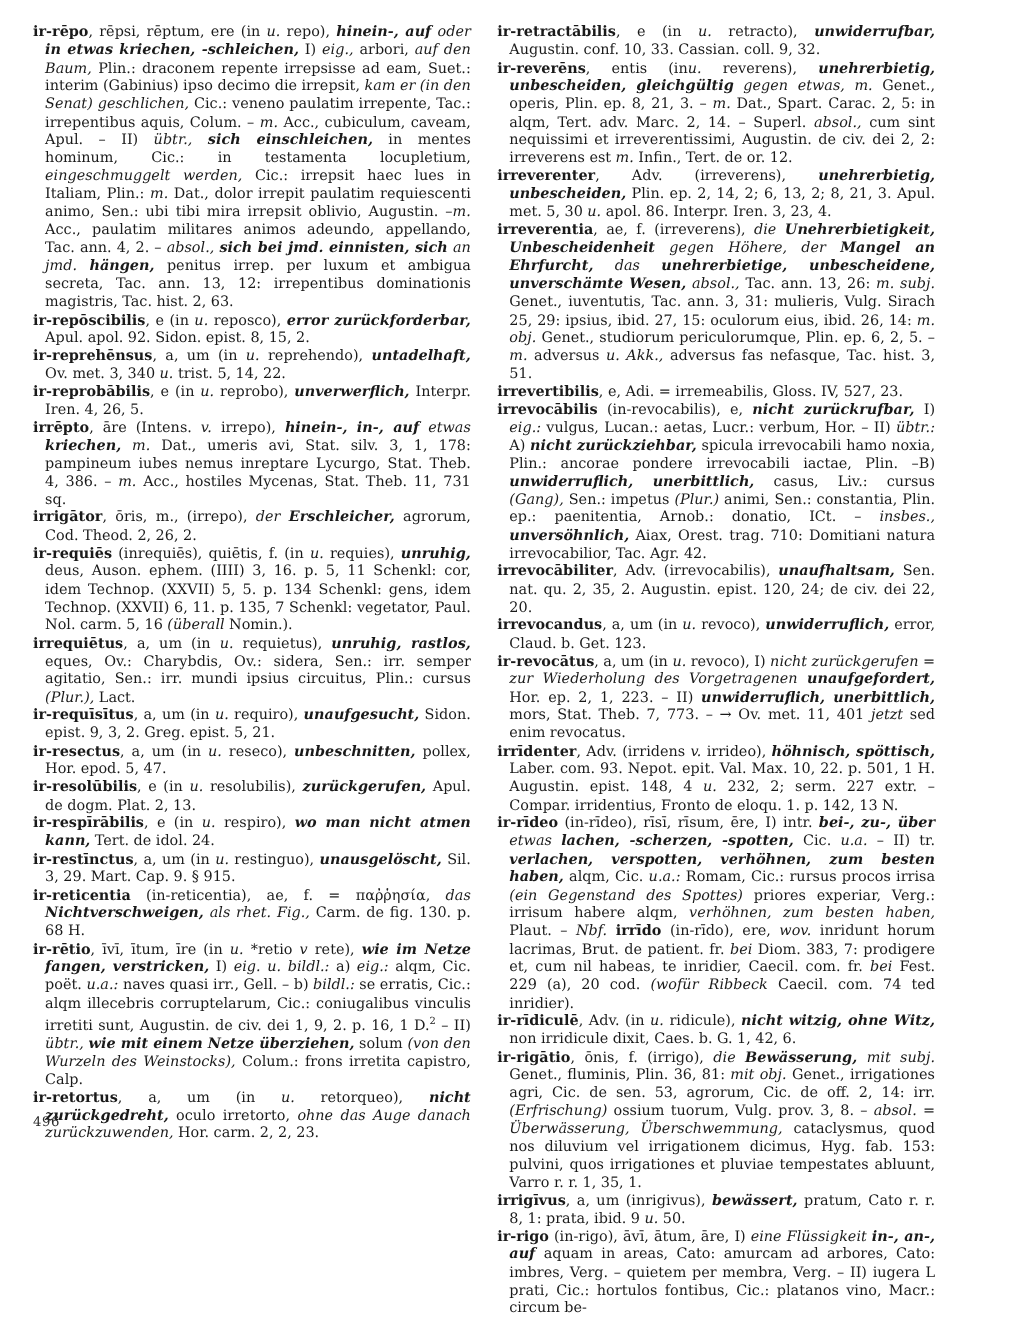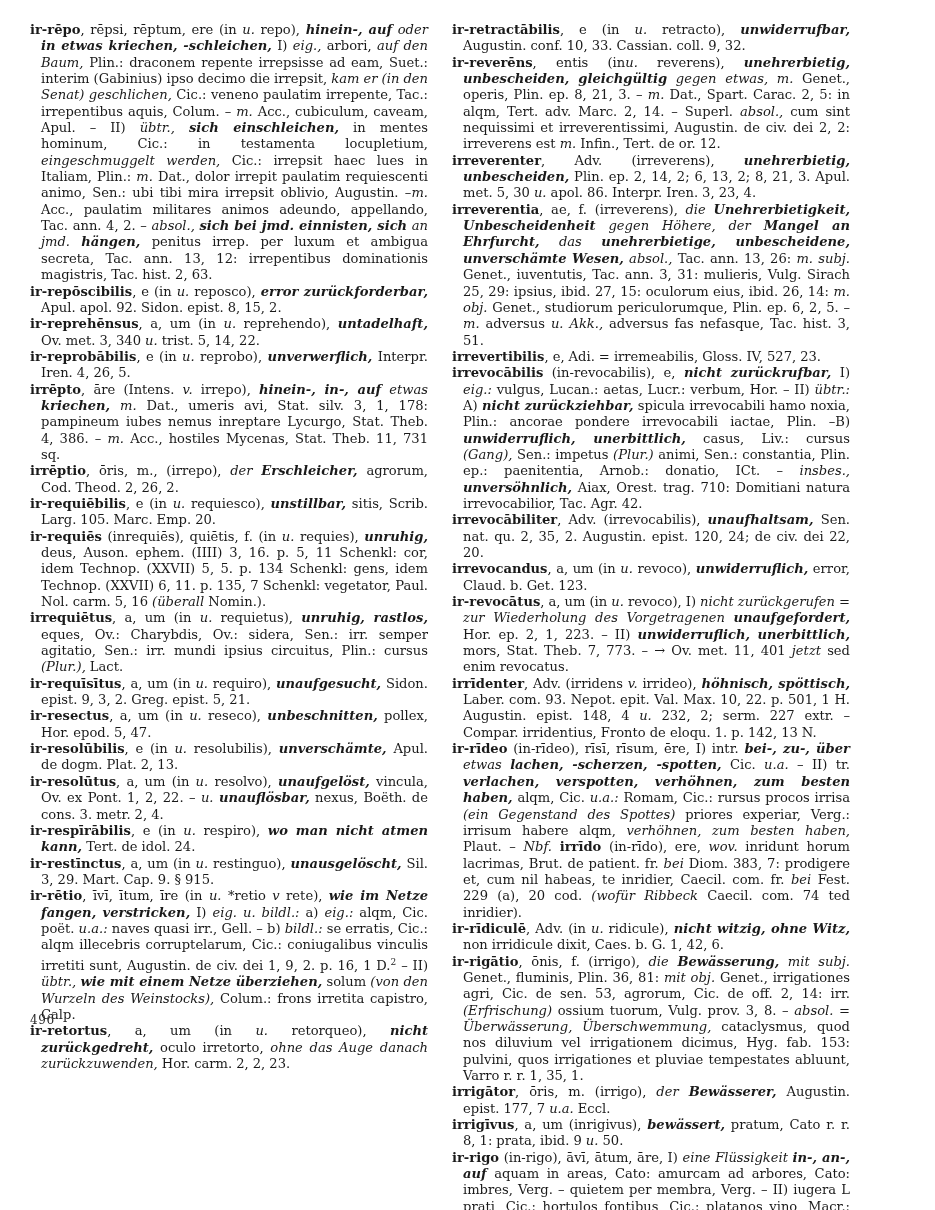--- a/index.html
+++ b/index.html
@@ -63,46 +63,44 @@
 <body>
 
 <div class="page">
   <div class="columns">
     <div class="column" id="col-left">
         <p class="entry"><b>ir-rēpo</b>, rēpsi, rēptum, ere (in <i>u.</i> repo), <span class="bi">hinein-, auf</span> <i>oder</i> <span class="bi">in etwas kriechen, -schleichen,</span> I) <i>eig.,</i> arbori, <i>auf den Baum,</i> Plin.: draconem repente irrepsisse ad eam, Suet.: interim (Gabinius) ipso decimo die irrepsit, <i>kam er (in den Senat) geschlichen,</i> Cic.: veneno paulatim irrepente, Tac.: irrepentibus aquis, Colum. – <i>m.</i> Acc., cubiculum, caveam, Apul. – II) <i>übtr.,</i> <span class="bi">sich einschleichen,</span> in mentes hominum, Cic.: in testamenta locupletium, <i>eingeschmuggelt werden,</i> Cic.: irrepsit haec lues in Italiam, Plin.: <i>m.</i> Dat., dolor irrepit paulatim requiescenti animo, Sen.: ubi tibi mira irrepsit oblivio, Augustin. –<i>m.</i> Acc., paulatim militares animos adeundo, appellando, Tac. ann. 4, 2. – <i>absol.,</i> <span class="bi">sich bei jmd. einnisten, sich</span> <i>an jmd.</i> <span class="bi">hängen,</span> penitus irrep. per luxum et ambigua secreta, Tac. ann. 13, 12: irrepentibus dominationis magistris, Tac. hist. 2, 63.</p>
         <p class="entry"><b>ir-repōscibilis</b>, e (in <i>u.</i> reposco), <span class="bi">error zurückforderbar,</span> Apul. apol. 92. Sidon. epist. 8, 15, 2.</p>
         <p class="entry"><b>ir-reprehēnsus</b>, a, um (in <i>u.</i> reprehendo), <span class="bi">untadelhaft,</span> Ov. met. 3, 340 <i>u.</i> trist. 5, 14, 22.</p>
         <p class="entry"><b>ir-reprobābilis</b>, e (in <i>u.</i> reprobo), <span class="bi">unverwerflich,</span> Interpr. Iren. 4, 26, 5.</p>
         <p class="entry"><b>irrēpto</b>, āre (Intens. <i>v.</i> irrepo), <span class="bi">hinein-, in-, auf</span> <i>etwas</i> <span class="bi">kriechen,</span> <i>m.</i> Dat., umeris avi, Stat. silv. 3, 1, 178: pampineum iubes nemus inreptare Lycurgo, Stat. Theb. 4, 386. – <i>m.</i> Acc., hostiles Mycenas, Stat. Theb. 11, 731 sq.</p>
-        <p class="entry"><b>irrēptio</b>, ōris, m., (irrepo), <i>der</i> <span class="bi">Erschleicher,</span> agrorum, Cod. Theod. 2, 26, 2.</p>
-        <p class="entry"><b>ir-requiēbilis</b>, e (in <i>u.</i> requiesco), <span class="bi">unstillbar,</span> sitis, Scrib. Larg. 105. Marc. Emp. 20.</p>
+        <p class="entry"><b>irrigātor</b>, ōris, m., (irrepo), <i>der</i> <span class="bi">Erschleicher,</span> agrorum, Cod. Theod. 2, 26, 2.</p>
         <p class="entry"><b>ir-requiēs</b> (inrequiēs), quiētis, f. (in <i>u.</i> requies), <span class="bi">unruhig,</span> deus, Auson. ephem. (IIII) 3, 16. p. 5, 11 Schenkl: cor, idem Technop. (XXVII) 5, 5. p. 134 Schenkl: gens, idem Technop. (XXVII) 6, 11. p. 135, 7 Schenkl: vegetator, Paul. Nol. carm. 5, 16 <i>(überall</i> Nomin.).</p>
         <p class="entry"><b>irrequiētus</b>, a, um (in <i>u.</i> requietus), <span class="bi">unruhig, rastlos,</span> eques, Ov.: Charybdis, Ov.: sidera, Sen.: irr. semper agitatio, Sen.: irr. mundi ipsius circuitus, Plin.: cursus <i>(Plur.),</i> Lact.</p>
         <p class="entry"><b>ir-requīsītus</b>, a, um (in <i>u.</i> requiro), <span class="bi">unaufgesucht,</span> Sidon. epist. 9, 3, 2. Greg. epist. 5, 21.</p>
         <p class="entry"><b>ir-resectus</b>, a, um (in <i>u.</i> reseco), <span class="bi">unbeschnitten,</span> pollex, Hor. epod. 5, 47.</p>
-        <p class="entry"><b>ir-resolūbilis</b>, e (in <i>u.</i> resolubilis), <span class="bi">unverschämte,</span> Apul. de dogm. Plat. 2, 13.</p>
-        <p class="entry"><b>ir-resolūtus</b>, a, um (in <i>u.</i> resolvo), <span class="bi">unaufgelöst,</span> vincula, Ov. ex Pont. 1, 2, 22. – <i>u.</i> <span class="bi">unauflösbar,</span> nexus, Boëth. de cons. 3. metr. 2, 4.</p>
+        <p class="entry"><b>ir-resolūbilis</b>, e (in <i>u.</i> resolubilis), <span class="bi">zurückgerufen,</span> Apul. de dogm. Plat. 2, 13.</p>
         <p class="entry"><b>ir-respīrābilis</b>, e (in <i>u.</i> respiro), <span class="bi">wo man nicht atmen kann,</span> Tert. de idol. 24.</p>
         <p class="entry"><b>ir-restīnctus</b>, a, um (in <i>u.</i> restinguo), <span class="bi">unausgelöscht,</span> Sil. 3, 29. Mart. Cap. 9. § 915.</p>
+        <p class="entry"><b>ir-reticentia</b> (in-reticentia), ae, f. = <span class="grk">παῤῥησία</span>, <i>das</i> <span class="bi">Nichtverschweigen,</span> <i>als rhet. Fig.,</i> Carm. de fig. 130. p. 68 H.</p>
         <p class="entry"><b>ir-rētio</b>, īvī, ītum, īre (in <i>u.</i> *retio <i>v</i> rete), <span class="bi">wie im Netze fangen, verstricken,</span> I) <i>eig. u. bildl.:</i> a) <i>eig.:</i> alqm, Cic. poët. <i>u.a.:</i> naves quasi irr., Gell. – b) <i>bildl.:</i> se erratis, Cic.: alqm illecebris corruptelarum, Cic.: coniugalibus vinculis irretiti sunt, Augustin. de civ. dei 1, 9, 2. p. 16, 1 D.<span class="sup">2</span> – II) <i>übtr.,</i> <span class="bi">wie mit einem Netze überziehen,</span> solum <i>(von den Wurzeln des Weinstocks),</i> Colum.: frons irretita capistro, Calp.</p>
         <p class="entry"><b>ir-retortus</b>, a, um (in <i>u.</i> retorqueo), <span class="bi">nicht zurückgedreht,</span> oculo irretorto, <i>ohne das Auge danach zurückzuwenden,</i> Hor. carm. 2, 2, 23.</p>
       </div>
     <div class="column" id="col-right">
         <p class="entry"><b>ir-retractābilis</b>, e (in <i>u.</i> retracto), <span class="bi">unwiderrufbar,</span> Augustin. conf. 10, 33. Cassian. coll. 9, 32.</p>
         <p class="entry"><b>ir-reverēns</b>, entis (in<i>u.</i> reverens), <span class="bi">unehrerbietig, unbescheiden, gleichgültig</span> <i>gegen etwas, m.</i> Genet., operis, Plin. ep. 8, 21, 3. – <i>m.</i> Dat., Spart. Carac. 2, 5: in alqm, Tert. adv. Marc. 2, 14. – Superl. <i>absol.,</i> cum sint nequissimi et irreverentissimi, Augustin. de civ. dei 2, 2: irreverens est <i>m.</i> Infin., Tert. de or. 12.</p>
         <p class="entry"><b>irreverenter</b>, Adv. (irreverens), <span class="bi">unehrerbietig, unbescheiden,</span> Plin. ep. 2, 14, 2; 6, 13, 2; 8, 21, 3. Apul. met. 5, 30 <i>u.</i> apol. 86. Interpr. Iren. 3, 23, 4.</p>
         <p class="entry"><b>irreverentia</b>, ae, f. (irreverens), <i>die</i> <span class="bi">Unehrerbietigkeit, Unbescheidenheit</span> <i>gegen Höhere, der</i> <span class="bi">Mangel an Ehrfurcht,</span> <i>das</i> <span class="bi">unehrerbietige, unbescheidene, unverschämte Wesen,</span> <i>absol.,</i> Tac. ann. 13, 26: <i>m. subj.</i> Genet., iuventutis, Tac. ann. 3, 31: mulieris, Vulg. Sirach 25, 29: ipsius, ibid. 27, 15: oculorum eius, ibid. 26, 14: <i>m. obj.</i> Genet., studiorum periculorumque, Plin. ep. 6, 2, 5. – <i>m.</i> adversus <i>u. Akk.,</i> adversus fas nefasque, Tac. hist. 3, 51.</p>
         <p class="entry"><b>irrevertibilis</b>, e, Adi. = irremeabilis, Gloss. IV, 527, 23.</p>
         <p class="entry"><b>irrevocābilis</b> (in-revocabilis), e, <span class="bi">nicht zurückrufbar,</span> I) <i>eig.:</i> vulgus, Lucan.: aetas, Lucr.: verbum, Hor. – II) <i>übtr.:</i> A) <span class="bi">nicht zurückziehbar,</span> spicula irrevocabili hamo noxia, Plin.: ancorae pondere irrevocabili iactae, Plin. –B) <span class="bi">unwiderruflich, unerbittlich,</span> casus, Liv.: cursus <i>(Gang),</i> Sen.: impetus <i>(Plur.)</i> animi, Sen.: constantia, Plin. ep.: paenitentia, Arnob.: donatio, ICt. – <i>insbes.,</i> <span class="bi">unversöhnlich,</span> Aiax, Orest. trag. 710: Domitiani natura irrevocabilior, Tac. Agr. 42.</p>
         <p class="entry"><b>irrevocābiliter</b>, Adv. (irrevocabilis), <span class="bi">unaufhaltsam,</span> Sen. nat. qu. 2, 35, 2. Augustin. epist. 120, 24; de civ. dei 22, 20.</p>
         <p class="entry"><b>irrevocandus</b>, a, um (in <i>u.</i> revoco), <span class="bi">unwiderruflich,</span> error, Claud. b. Get. 123.</p>
         <p class="entry"><b>ir-revocātus</b>, a, um (in <i>u.</i> revoco), I) <i>nicht zurückgerufen = zur Wiederholung des Vorgetragenen</i> <span class="bi">unaufgefordert,</span> Hor. ep. 2, 1, 223. – II) <span class="bi">unwiderruflich, unerbittlich,</span> mors, Stat. Theb. 7, 773. – → Ov. met. 11, 401 <i>jetzt</i> sed enim revocatus.</p>
         <p class="entry"><b>irrīdenter</b>, Adv. (irridens <i>v.</i> irrideo), <span class="bi">höhnisch, spöttisch,</span> Laber. com. 93. Nepot. epit. Val. Max. 10, 22. p. 501, 1 H. Augustin. epist. 148, 4 <i>u.</i> 232, 2; serm. 227 extr. – Compar. irridentius, Fronto de eloqu. 1. p. 142, 13 N.</p>
         <p class="entry"><b>ir-rīdeo</b> (in-rīdeo), rīsī, rīsum, ēre, I) intr. <span class="bi">bei-, zu-, über</span> <i>etwas</i> <span class="bi">lachen, -scherzen, -spotten,</span> Cic. <i>u.a.</i> – II) tr. <span class="bi">verlachen, verspotten, verhöhnen, zum besten haben,</span> alqm, Cic. <i>u.a.:</i> Romam, Cic.: rursus procos irrisa <i>(ein Gegenstand des Spottes)</i> priores experiar, Verg.: irrisum habere alqm, <i>verhöhnen, zum besten haben,</i> Plaut. – <i>Nbf.</i> <b>irrīdo</b> (in-rīdo), ere, <i>wov.</i> inridunt horum lacrimas, Brut. de patient. fr. <i>bei</i> Diom. 383, 7: prodigere et, cum nil habeas, te inridier, Caecil. com. fr. <i>bei</i> Fest. 229 (a), 20 cod. <i>(wofür Ribbeck</i> Caecil. com. 74 ted inridier).</p>
         <p class="entry"><b>ir-rīdiculē</b>, Adv. (in <i>u.</i> ridicule), <span class="bi">nicht witzig, ohne Witz,</span> non irridicule dixit, Caes. b. G. 1, 42, 6.</p>
         <p class="entry"><b>ir-rigātio</b>, ōnis, f. (irrigo), <i>die</i> <span class="bi">Bewässerung,</span> <i>mit subj.</i> Genet., fluminis, Plin. 36, 81: <i>mit obj.</i> Genet., irrigationes agri, Cic. de sen. 53, agrorum, Cic. de off. 2, 14: irr. <i>(Erfrischung)</i> ossium tuorum, Vulg. prov. 3, 8. – <i>absol.</i> = <i>Überwässerung, Überschwemmung,</i> cataclysmus, quod nos diluvium vel irrigationem dicimus, Hyg. fab. 153: pulvini, quos irrigationes et pluviae tempestates abluunt, Varro r. r. 1, 35, 1.</p>
-        <p class="entry"><b>irrigātor</b>, ōris, m. (irrigo), <i>der</i> <span class="bi">Bewässerer,</span> Augustin. epist. 177, 7 <i>u.a.</i> Eccl.</p>
         <p class="entry"><b>irrigīvus</b>, a, um (inrigivus), <span class="bi">bewässert,</span> pratum, Cato r. r. 8, 1: prata, ibid. 9 <i>u.</i> 50.</p>
         <p class="entry"><b>ir-rigo</b> (in-rigo), āvī, ātum, āre, I) <i>eine Flüssigkeit</i> <span class="bi">in-, an-, auf</span>   aquam in areas, Cato: amurcam ad arbores, Cato: imbres, Verg. –  quietem per membra, Verg. – II)  iugera L prati, Cic.: hortulos fontibus, Cic.: platanos vino,  Macr.: circum  be-</p>
       </div>
   </div>
   <div class="pageno">496</div>
 </div>
 
 </body></html>

